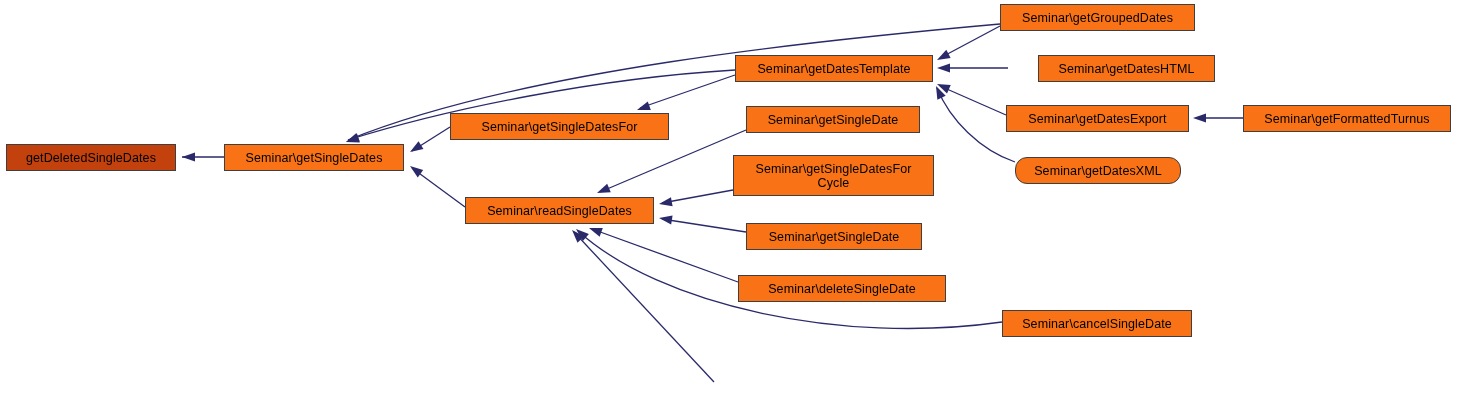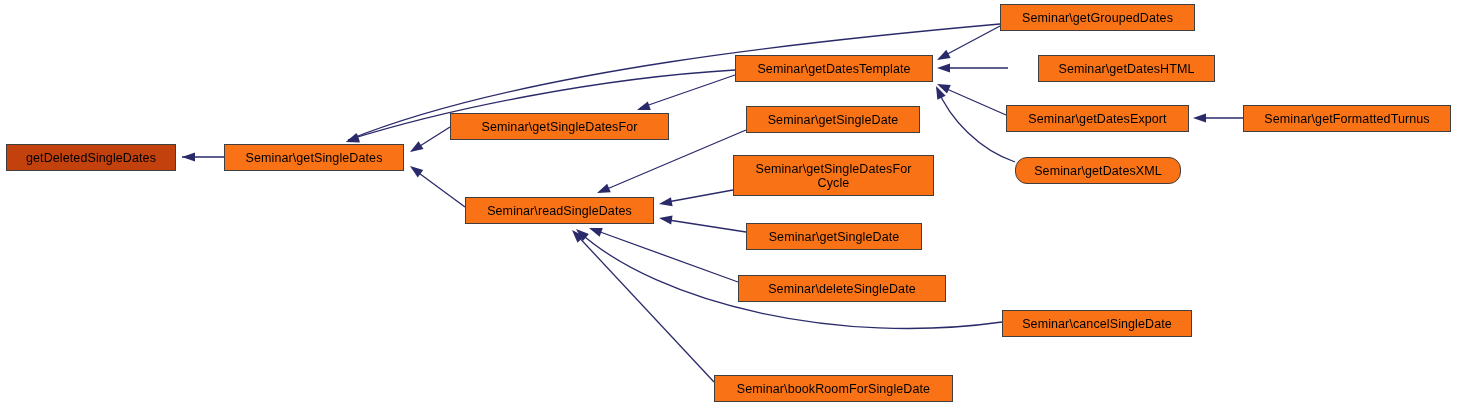--- a/index.html
+++ b/index.html
@@ -90,20 +90,19 @@
 <div class="node highlight" style="left: 6px; top: 144px; width: 170px; height: 27px;"><span class="node-label">getDeletedSingleDates</span></div>
     <div class="node" style="left: 224px; top: 144px; width: 180px; height: 27px;"><span class="node-label">Seminar\getSingleDates</span></div>
     <div class="node" style="left: 450px; top: 113px; width: 219px; height: 27px;"><span class="node-label">Seminar\getSingleDatesFor</span></div>
     <div class="node" style="left: 465px; top: 197px; width: 189px; height: 27px;"><span class="node-label">Seminar\readSingleDates</span></div>
     <div class="node" style="left: 735px; top: 55px; width: 198px; height: 27px;"><span class="node-label">Seminar\getDatesTemplate</span></div>
     <div class="node" style="left: 746px; top: 106px; width: 174px; height: 27px;"><span class="node-label">Seminar\getSingleDate</span></div>
     <div class="node" style="left: 733px; top: 155px; width: 201px; height: 41px;"><span class="node-label">Seminar\getSingleDatesFor
 Cycle</span></div>
     <div class="node" style="left: 746px; top: 223px; width: 176px; height: 27px;"><span class="node-label">Seminar\getSingleDate</span></div>
     <div class="node" style="left: 738px; top: 275px; width: 208px; height: 27px;"><span class="node-label">Seminar\deleteSingleDate</span></div>
-    <div class="node" style="left: 714px; top: 375px; width: 239px; height: 27px;"><span class="node-label">Seminar\bookRoomForSingleDate</span></div>
     <div class="node" style="left: 1000px; top: 4px; width: 195px; height: 27px;"><span class="node-label">Seminar\getGroupedDates</span></div>
     <div class="node" style="left: 1038px; top: 55px; width: 177px; height: 27px;"><span class="node-label">Seminar\getDatesHTML</span></div>
     <div class="node" style="left: 1006px; top: 105px; width: 183px; height: 27px;"><span class="node-label">Seminar\getDatesExport</span></div>
     <div class="node" style="left: 1015px; top: 157px; width: 166px; height: 27px; border-radius: 12px;"><span class="node-label">Seminar\getDatesXML</span></div>
     <div class="node" style="left: 1002px; top: 310px; width: 190px; height: 27px;"><span class="node-label">Seminar\cancelSingleDate</span></div>
     <div class="node" style="left: 1243px; top: 105px; width: 208px; height: 27px;"><span class="node-label">Seminar\getFormattedTurnus</span></div>
   </div>
 
 </body></html>

